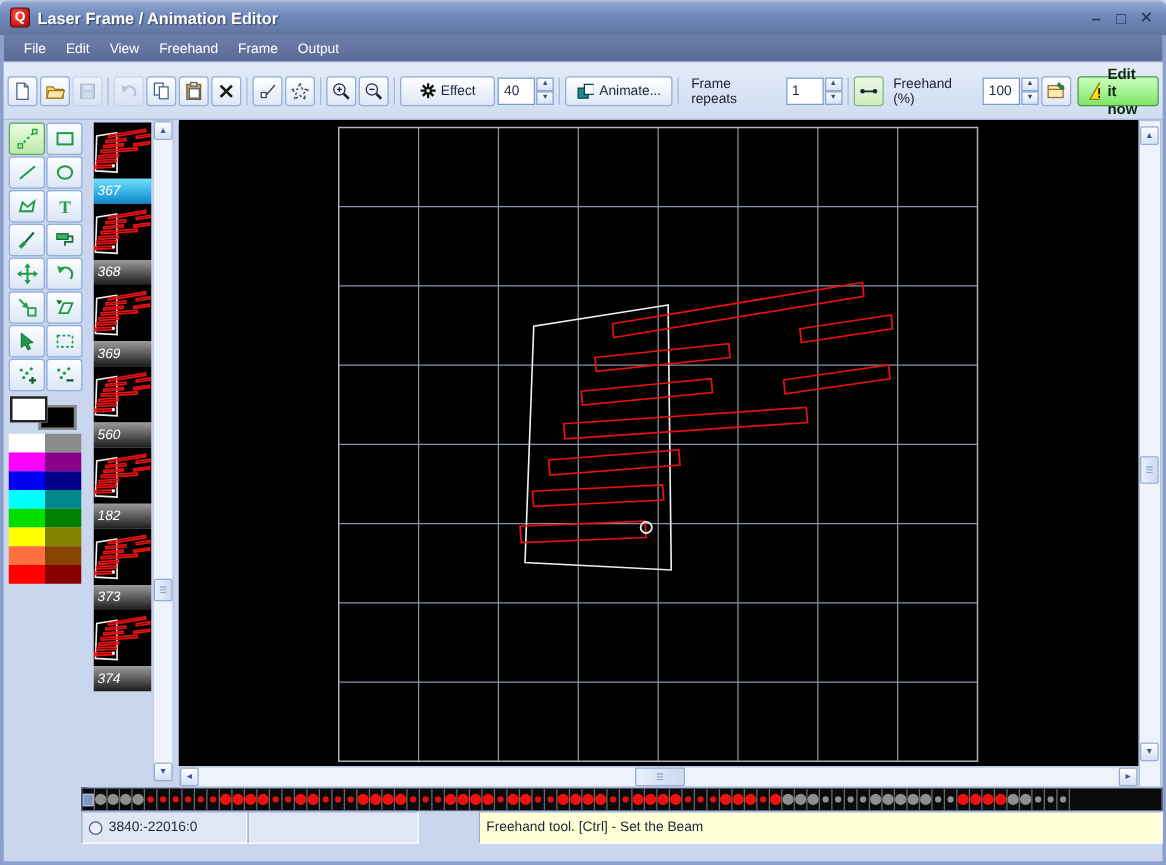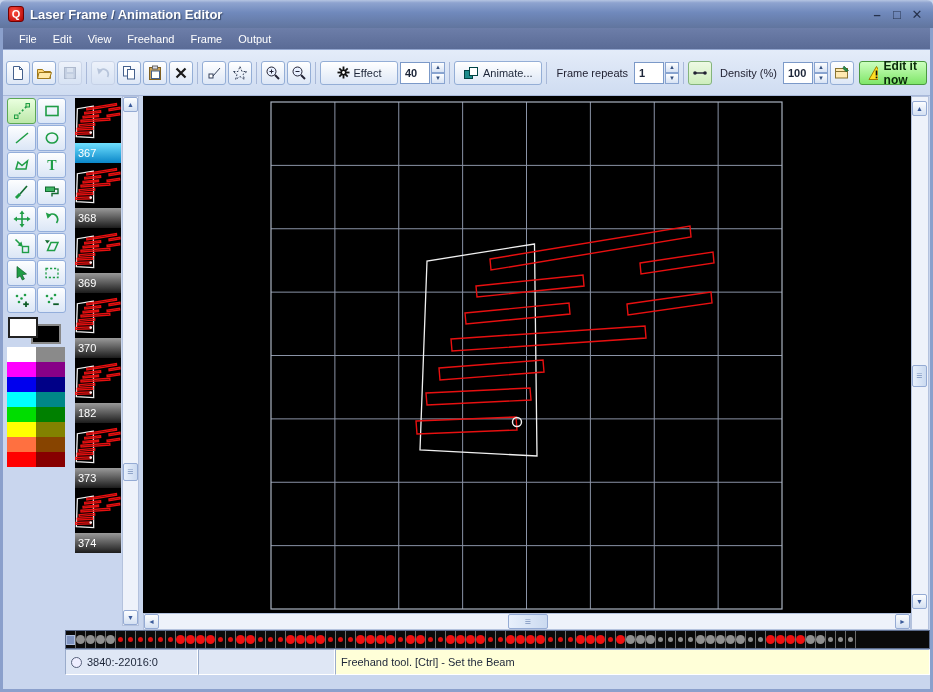--- a/index.html
+++ b/index.html
@@ -32,21 +32,21 @@
   .toolbar { height:46px; background:linear-gradient(180deg,#e4ecf9,#cfdcf1);
     display:flex; align-items:center; padding:0 3px; gap:2px; border-bottom:1px solid #a9b9da; }
   .tbtn { height:24px; min-width:24px; border:1px solid #94aed6; border-radius:3px;
     background:linear-gradient(180deg,#ffffff,#dde7f6); display:flex; align-items:center;
     justify-content:center; gap:4px; padding:0 3px; }
   .tbtn.dim { opacity:.45; border-color:#b4c0d8; }
   .tbtn.text { padding:0 8px; font-size:11px; }
   .tbtn.greenish { background:linear-gradient(180deg,#eefae4,#cdeebd); border-color:#84b47c; }
   .sep { width:1px; height:22px; background:#a8b8d8; margin:0 2px; }
   .tlabel { padding:0 4px 0 6px; color:#223; }
-  .spin { display:flex; height:22px;font-weight:bold; }
+  .spin { display:flex; height:22px; }
   .spinval { width:30px; background:#fff; border:1px solid #7b99c8; display:flex;
     align-items:center; padding-left:4px; }
   .spinbtns { width:14px; display:flex; flex-direction:column; margin-left:1px; }
   .sb { flex:1; font-size:6px; line-height:6px; color:#35507f; border:1px solid #89a4d0;
     background:linear-gradient(180deg,#fdfeff,#d8e3f4); display:flex; align-items:center; justify-content:center; }
   .shownow { height:24px; flex:1; margin-left:3px; display:flex; align-items:center; gap:6px;
     padding:0 8px; background:linear-gradient(180deg,#ccffbe,#7fe669); border:1px solid #4a9a40;
     border-radius:3px; font-weight:bold; font-size:12px; color:#0a2a0a; }
 
   
@@ -60,21 +60,21 @@
   .tool.sel { background:linear-gradient(180deg,#eaffdf,#bce8a9); border-color:#5ca855; }
   .palette { margin-top:3px; width:59px; }
   .fgbg { position:relative; width:59px; height:28px; margin-bottom:3px; }
   .fgsw { position:absolute; left:1px; top:1px; width:30px; height:21px; border:2px solid #222; background:#fff; z-index:2; }
   .bgsw { position:absolute; left:24px; top:8px; width:30px; height:20px; border:2px solid #888; background:#000; }
   .prow { display:flex; }
   .pcell { width:29px; height:15px; }
 
   
   .framecol { width:73px; position:relative; background:#c9d6ee; }
-  .framelist { position:absolute; left:5px; top:2px; width:46px; }
+  .framelist { position:absolute; left:5px; top:2px; width:46px;font-style:italic; }
   .fitem { width:46px; }
   .fthumb { width:46px; height:45px; background:#000; overflow:hidden; }
   .flabel { width:46px; height:20px; color:#fff; font-size:11px; display:flex; align-items:center;
     padding-left:3px; background:linear-gradient(180deg,#9a9a9a,#1c1c1c); }
   .flabel.sel { background:linear-gradient(180deg,#6fe0ff,#0a86c8); }
 
   
   .vscroll { width:17px; background:#eef2fa; border:1px solid #b4c2dd; position:relative; }
   .sarrow { position:absolute; left:0; width:15px; height:15px; border:1px solid #95abd4; border-radius:2px;
     background:linear-gradient(180deg,#fdfeff,#d4e0f2); color:#3a5a9a; font-size:7px;
@@ -99,21 +99,21 @@
   .dotR { width:9px; height:9px; border-radius:50%; background:#f01010; }
   .dotr { width:5px; height:5px; border-radius:50%; background:#e01010; }
   .dotG { width:9px; height:9px; border-radius:50%; background:#8f8f8f; }
   .dotg { width:5px; height:5px; border-radius:50%; background:#8f8f8f; }
   .dotB { width:10px; height:10px; background:#8094c0; border:1px solid #aebfdf; }
 
   
   .statusbar { height:22px; display:flex; background:#c9d6ee; align-items:stretch; }
   .sseg { border:1px solid #9aaccb; border-right-color:#fff; border-bottom-color:#fff;
     background:#dfe7f5; display:flex; align-items:center; padding:12px 5px; gap:5px; }
-  .sseg.hint { flex:1; background:#ffffd8; }
+  .sseg.hint { flex:1; background:#ffffd8;margin-left:48px; }
   .scircle { width:11px; height:11px; border:1.5px solid #55607a; border-radius:50%; background:#eef; }
 
   
   .footer { height:37px; display:flex; align-items:center; justify-content:flex-end; gap:8px; padding-right:8px; }
   .fbtn { width:74px; height:24px; border:1px solid #7d99c8; border-radius:3px;
     background:linear-gradient(180deg,#ffffff,#e3eaf6); display:flex; align-items:center; justify-content:center;
     font-size:12px; color:#222; box-shadow:0 1px 0 #fff inset; }
 </style>
 </head>
 <body>
@@ -251,21 +251,21 @@
           </div>
       </div>
       <div class="sep"></div>
       <div class="tbtn greenish">
         <svg width="16" height="14">
             <line x1="2" y1="7" x2="14" y2="7" stroke="#223" stroke-width="1.4"></line>
             <circle cx="3" cy="7" r="1.8" fill="#223"></circle>
             <circle cx="13" cy="7" r="1.8" fill="#223"></circle>
           </svg>
       </div>
-      <span class="tlabel">Density (%)</span>
+      <span class="tlabel">Freehand (%)</span>
       <div class="spin">
         <div class="spinval">100</div>
         <div class="spinbtns">
             <div class="sb">▲</div>
             <div class="sb">▼</div>
           </div>
       </div>
       <div class="tbtn">
         <svg width="16" height="15">
             <rect x="1.5" y="3.5" width="12" height="9.5" fill="#ffe9b0" stroke="#8a7430"></rect>
@@ -459,21 +459,21 @@
             <div class="fitem">
               <div class="fthumb"><svg width="46" height="45">
                   <use href="#gunsym" xlink:href="#gunsym" width="46" height="45"></use>
                 </svg></div>
               <div class="flabel">369</div>
             </div>
             <div class="fitem">
               <div class="fthumb"><svg width="46" height="45">
                   <use href="#gunsym" xlink:href="#gunsym" width="46" height="45"></use>
                 </svg></div>
-              <div class="flabel">370</div>
+              <div class="flabel">560</div>
             </div>
             <div class="fitem">
               <div class="fthumb"><svg width="46" height="45">
                   <use href="#gunsym" xlink:href="#gunsym" width="46" height="45"></use>
                 </svg></div>
               <div class="flabel">182</div>
             </div>
             <div class="fitem">
               <div class="fthumb"><svg width="46" height="45">
                   <use href="#gunsym" xlink:href="#gunsym" width="46" height="45"></use>

